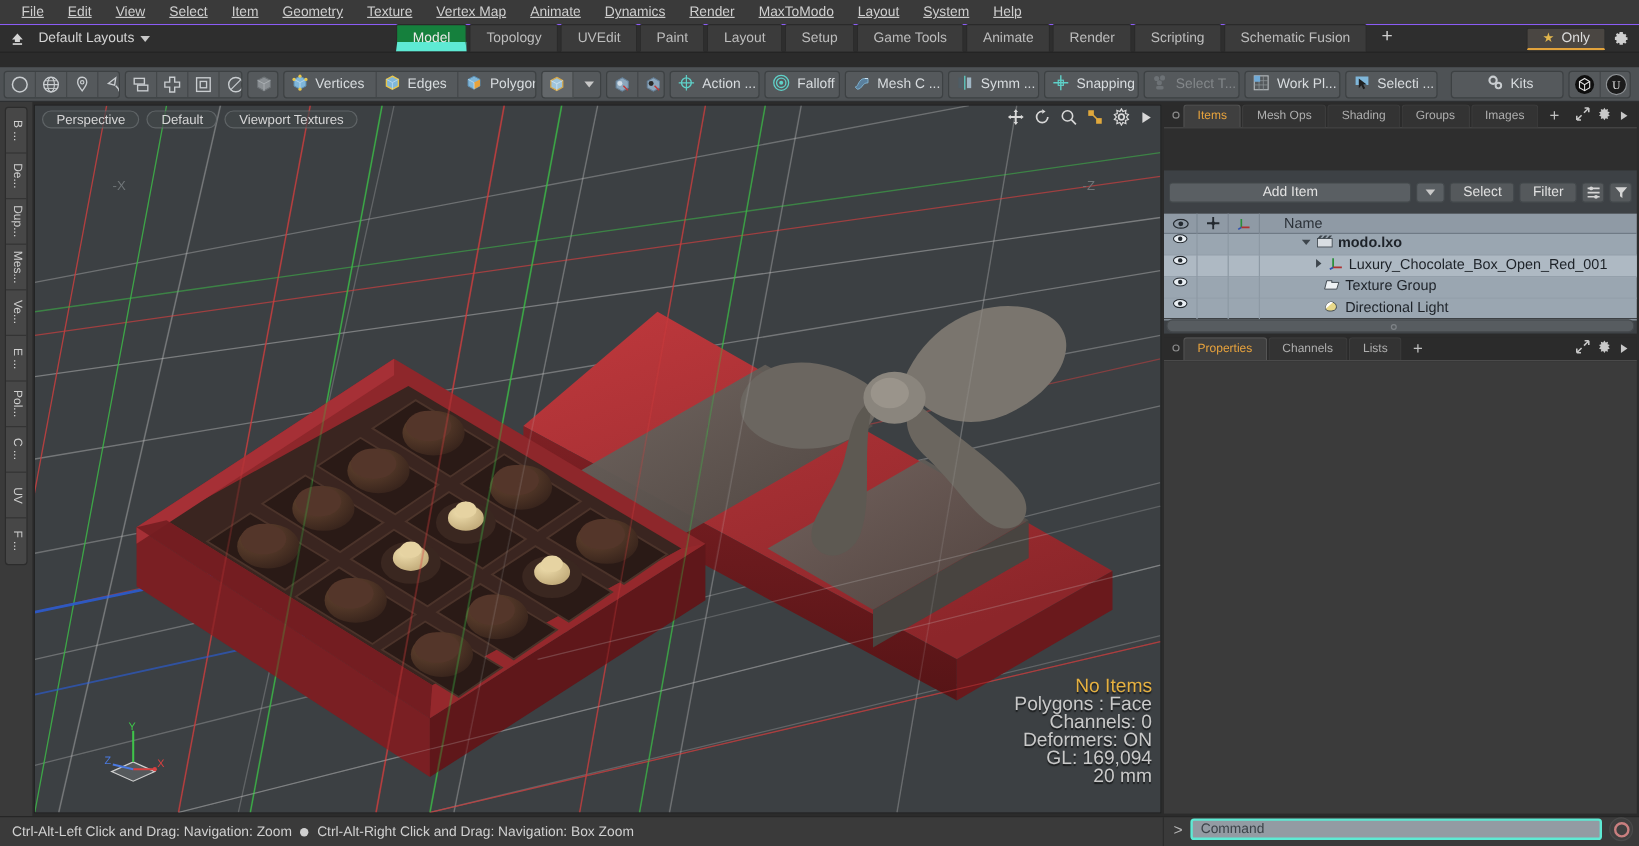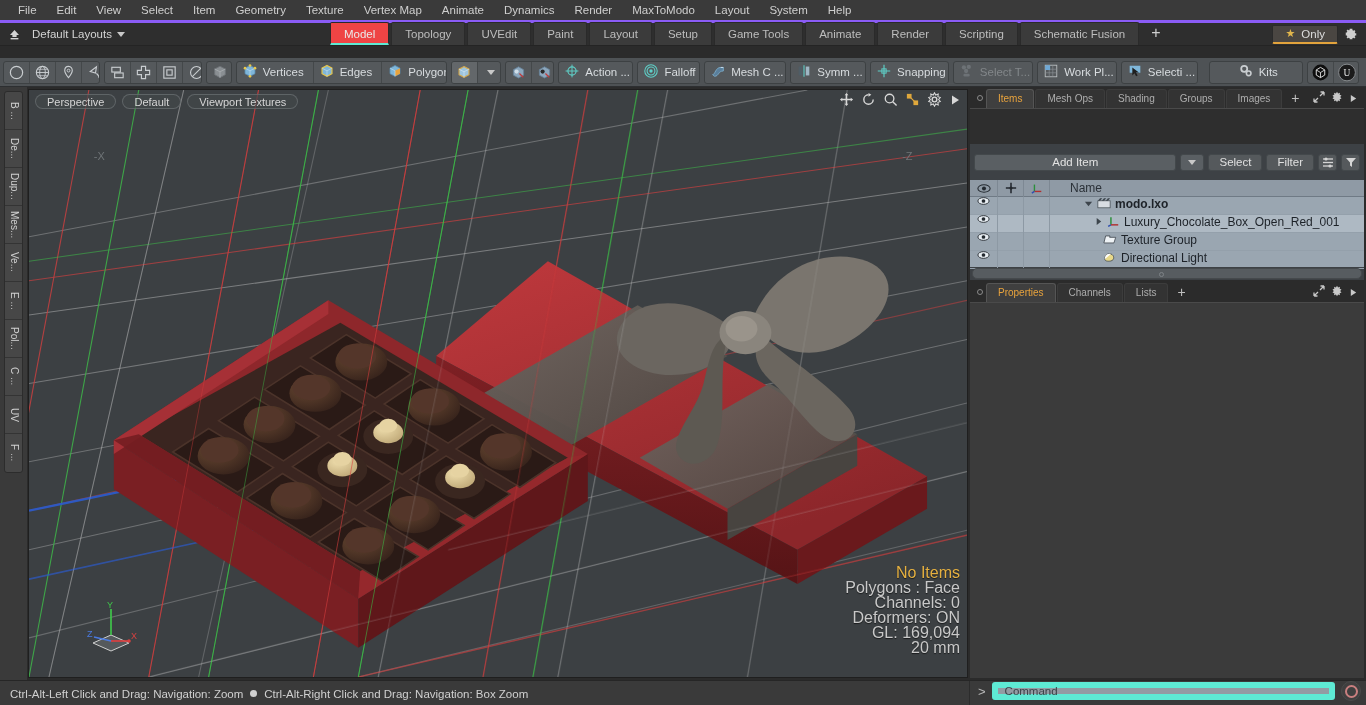--- a/index.html
+++ b/index.html
@@ -8,21 +8,21 @@
     background:#2b2b2b;
     font-family:"Liberation Sans", sans-serif;
     font-size:12px; color:#c8c8c8;
     -webkit-font-smoothing:antialiased;
   }
   .app{ width:1366px; height:705px; position:relative; display:flex; flex-direction:column; background:#2b2b2b;}
 
   
   .menubar{
     height:23px; background:#3a3a3a; display:flex; align-items:center;
-    padding-left:8px; flex:0 0 20px; border-bottom:3px solid #8b5cf6;
+    padding-left:8px; flex:0 0 20px; border-bottom:1px solid #8b5cf6;text-decoration:underline;
   }
   .menubar .mi{
     padding:0 10px; height:20px; line-height:20px; color:#cfcfcf; font-size:11.5px; cursor:default;
     white-space:nowrap;
   }
 
   
   .layoutbar{
     height:23px; background:#2e2e2e; display:flex; align-items:stretch;
     flex:0 0 23px; border-bottom:1px solid #242424;
@@ -33,21 +33,21 @@
     color:#d4d4d4;
   }
   .lb-layouts{ padding:0 8px; font-size:11.5px; color:#d4d4d4; display:flex; align-items:center; gap:5px; }
   .caretdn{ width:0;height:0;border-left:4px solid transparent;border-right:4px solid transparent;border-top:5px solid #c8c8c8; }
   .lb-tabs{ display:flex; align-items:flex-end; flex:1; }
   .ltab{
     height:23px; line-height:22px; padding:0 13px; font-size:11.5px; color:#bdbdbd;
     background:#3b3b3b; margin-right:2px; border:1px solid #2a2a2a; border-bottom:none;
     border-radius:2px 2px 0 0; white-space:nowrap; cursor:default;
   }
-  .ltab.active{ background:#ef4444; color:#e9e9e9; border-bottom:2px solid #5eead4; }
+  .ltab.active{ background:#15803d; color:#e9e9e9; border-bottom:8px solid #5eead4; }
   .ltab.plus{ background:transparent; border:none; color:#cfcfcf; font-size:16px; line-height:21px; padding:0 10px;}
   .lb-right{ display:flex; align-items:center; gap:4px; padding-right:6px; }
   .only-btn{
     display:flex; align-items:center; gap:6px; height:19px; padding:0 12px;
     background:#4a4642; border:1px solid #2a2a2a; border-bottom:2px solid #e2a33c;
     border-radius:2px; color:#ddd; font-size:11.5px;
   }
   .star{ color:#e2b64c; font-size:11px; }
   .gear-sm{ width:18px;height:18px; display:flex;align-items:center;justify-content:center;}
 
@@ -196,21 +196,21 @@
   .statusbar{
     height:25px; flex:0 0 25px; background:#3a3a3a; display:flex; align-items:flex-start;
     border-top:1px solid #262626;
   }
   .sb-left{ flex:1; display:flex; align-items:center; padding-left:10px; border-right:1px solid #2c2c2c; height:25px;}
   .sb-text{ font-size:11.5px; color:#d0d0d0; white-space:nowrap; }
   .dot-sep{ display:inline-block; width:7px;height:7px;border-radius:50%; background:#d0d0d0; margin:0 7px 1px 7px; vertical-align:middle;}
   .sb-right{ width:396px; flex:0 0 396px; display:flex; align-items:center; gap:6px; padding:0 5px 0 8px; }
   .prompt{ color:#b9b9b9; font-size:13px; }
   .cmdinput{
-    flex:1; height:18px; background:#939ba3; border:6px solid #5eead4; border-radius:3px;
+    flex:1; height:18px; background:#939ba3; border:2px solid #5eead4; border-radius:3px;
     display:flex; align-items:center; padding:0 7px; color:#3b4248; font-size:11.5px;
   }
   .recbtn{ width:20px;height:20px; border-radius:50%; border:1px solid #4a4a4a; background:#3f3f3f;
     display:flex;align-items:center;justify-content:center;}
   .recdot{ width:13px;height:13px;border-radius:50%; border:2px solid #c97f7f;}
 </style>
 </head>
 <body>
 
 <div class="app">

